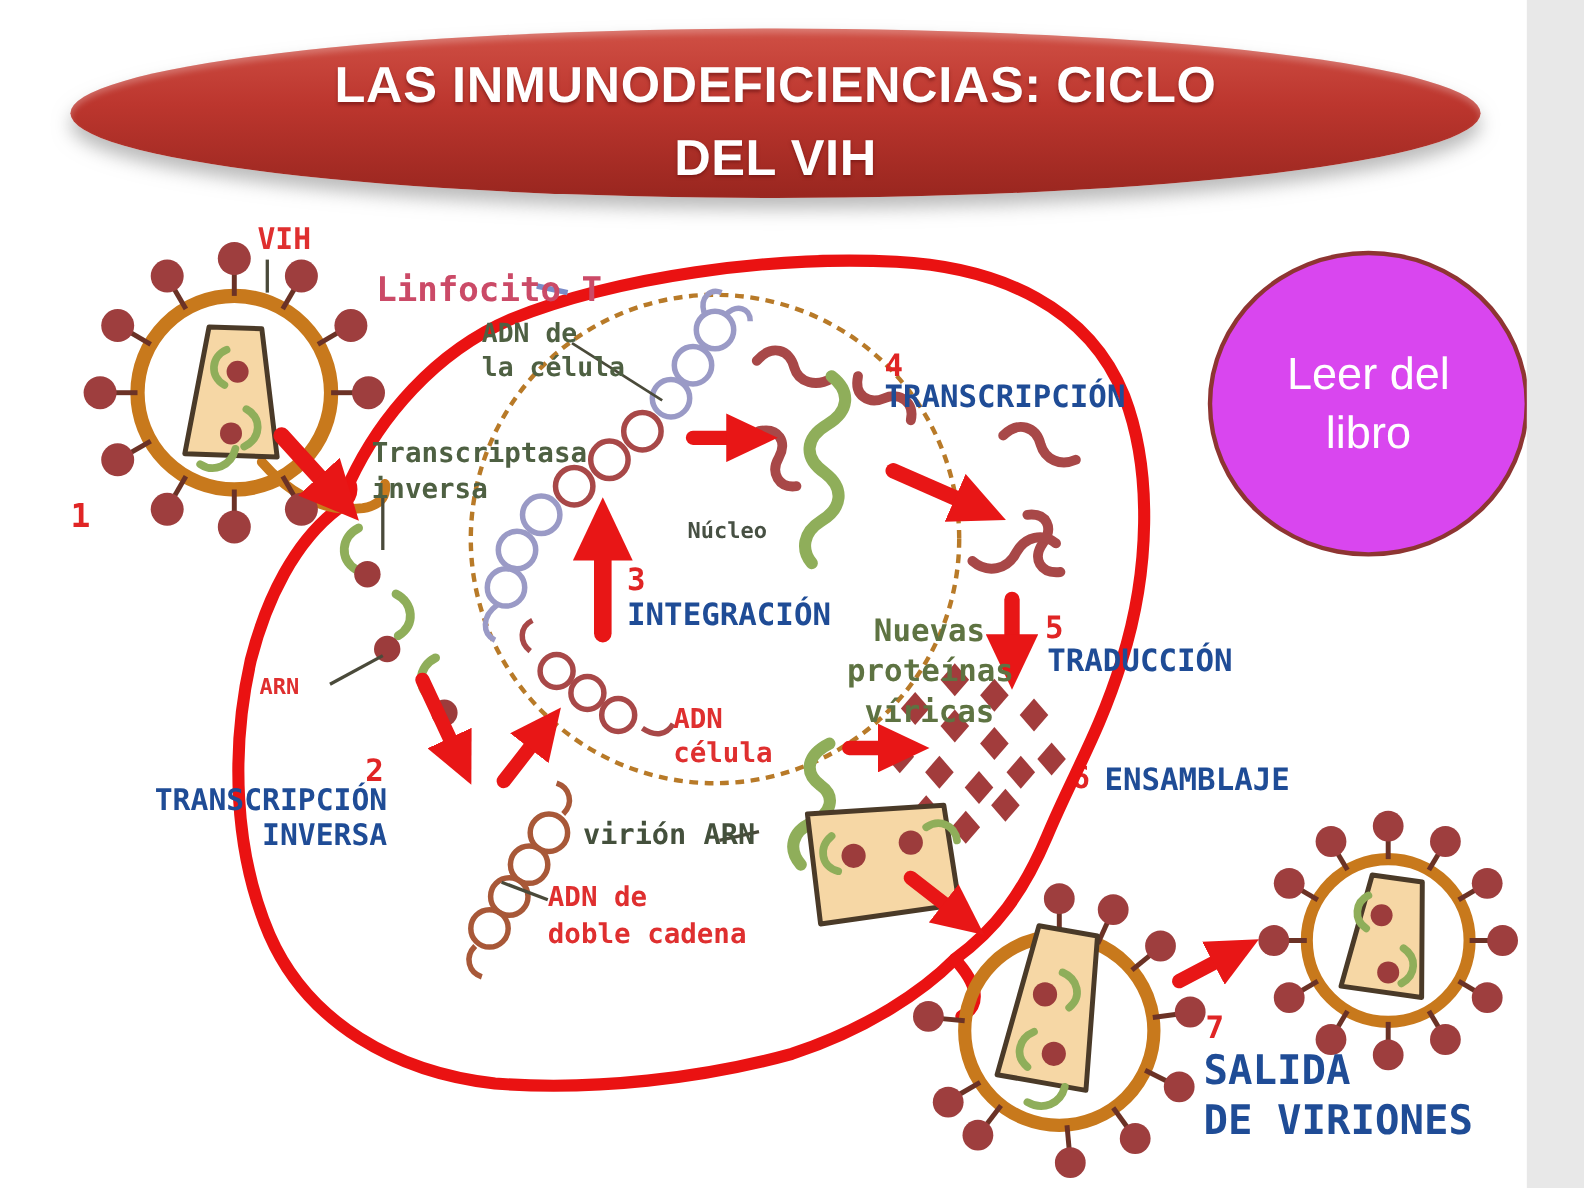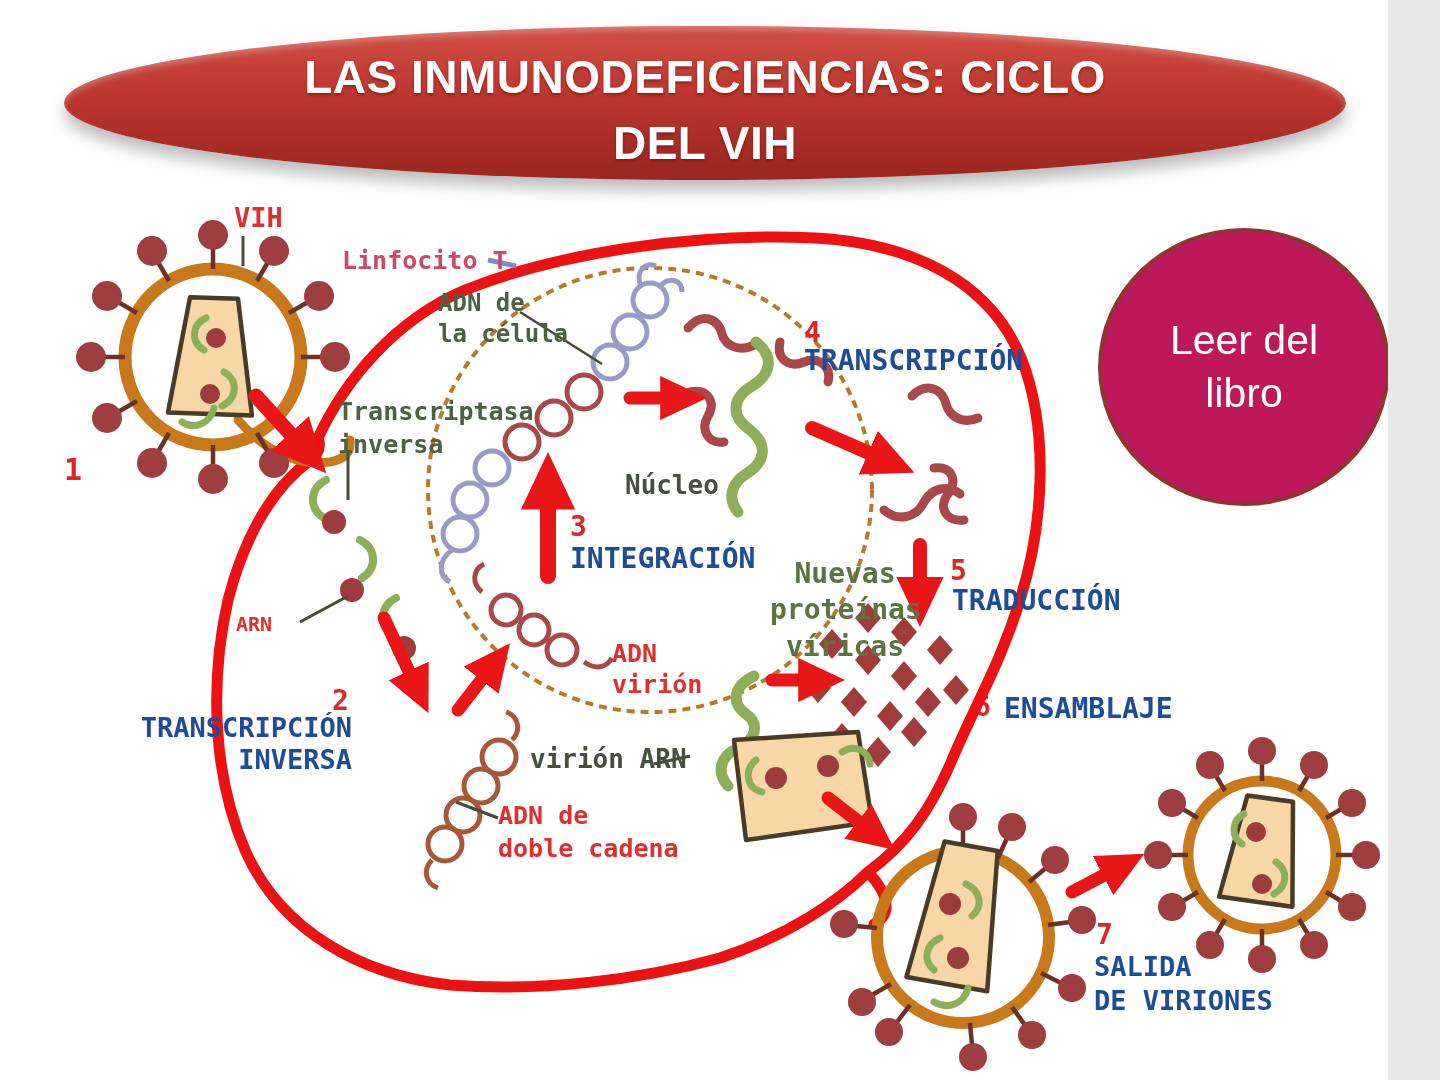--- a/index.html
+++ b/index.html
@@ -9,21 +9,21 @@
   .banner{position:absolute;left:64px;top:26px;width:1282px;height:154px;border-radius:50%;
           background:linear-gradient(180deg,#d05045 0%,#bc362e 45%,#992argba 100%);
           background:linear-gradient(180deg,#d05045 0%,#bc362e 45%,#99261f 100%);
           box-shadow:0 10px 16px rgba(130,130,130,.55), inset 0 4px 6px rgba(255,255,255,.25);}
   .banner-line{position:absolute;left:0;width:100%;text-align:center;color:#ffffff;
           font-weight:bold;font-size:46px;letter-spacing:.5px;
           text-shadow:0 2px 3px rgba(90,10,10,.5);}
   .bl1{top:24px;} .bl2{top:90px;}
   
   .badge{position:absolute;left:1098px;top:228px;width:292px;height:278px;border-radius:50%;
-         background:#be185d;border:4px solid #8e3532;box-sizing:border-box;
+         background:#d946ef;border:4px solid #8e3532;box-sizing:border-box;
          display:flex;align-items:center;justify-content:center;z-index:4;}
   .badge span{display:block;width:215px;text-align:center;color:#ffffff;font-size:41px;
          line-height:1.3;font-weight:normal;}
   
   .abs{position:absolute;white-space:pre-line;z-index:3;}
   .lbl{font-family:"DejaVu Sans Mono",monospace;font-weight:bold;}
   .step{font-family:"DejaVu Sans Mono",monospace;font-weight:bold;color:#1f4c96;}
   .num{font-family:"DejaVu Sans Mono",monospace;font-weight:bold;color:#e02525;}
   .under{z-index:1;}
   svg.art{position:absolute;left:0;top:0;z-index:2;}
@@ -297,31 +297,31 @@
       <line x1="348" y1="450" x2="348" y2="500"></line>
       <line x1="300" y1="622" x2="348" y2="596"></line>
       <line x1="654" y1="764" x2="690" y2="756"></line>
       <line x1="456" y1="802" x2="498" y2="818"></line>
     </g>
     <line x1="488" y1="260" x2="516" y2="266" stroke="#7b8cc8" stroke-width="5"></line>
   </svg>
 
   <div class="abs lbl" style="left:234px;top:202px;font-size:27px;color:#df2f2f;text-align:right;">VIH</div>
 
-  <div class="abs lbl" style="left:342px;top:246px;font-size:25px;color:#cb4a67;">Linfocito T</div>
+  <div class="abs lbl" style="left:342px;top:246px;font-size:31px;color:#cb4a67;">Linfocito T</div>
 
   <div class="abs lbl" style="left:438px;top:288px;font-size:24px;line-height:1.3;color:#4e6042;">ADN de
 la célula</div>
 
   <div class="abs lbl" style="left:338px;top:396px;font-size:25px;line-height:1.3;color:#4e6042;">Transcriptasa
 inversa</div>
 
   <div class="abs num" style="left:64px;top:452px;font-size:30px;">1</div>
 
-  <div class="abs lbl" style="left:625px;top:470px;font-size:26px;color:#475043;">Núcleo</div>
+  <div class="abs lbl" style="left:625px;top:470px;font-size:20px;color:#475043;">Núcleo</div>
 
   <div class="abs num" style="left:570px;top:510px;font-size:28px;">3</div>
   <div class="abs step" style="left:570px;top:542px;font-size:28px;">INTEGRACIÓN</div>
 
   <div class="abs num" style="left:804px;top:316px;font-size:28px;">4</div>
   <div class="abs step" style="left:804px;top:344px;font-size:28px;">TRANSCRIPCIÓN</div>
 
   <div class="abs lbl" style="left:770px;top:556px;width:150px;text-align:center;font-size:28px;line-height:1.3;color:#5e7342;">Nuevas
 proteínas
 víricas</div>
@@ -329,30 +329,30 @@
   <div class="abs num" style="left:950px;top:554px;font-size:28px;">5</div>
   <div class="abs step" style="left:952px;top:584px;font-size:28px;">TRADUCCIÓN</div>
 
   <div class="abs lbl" style="left:236px;top:612px;font-size:20px;color:#df2f2f;">ARN</div>
 
   <div class="abs num" style="left:332px;top:684px;font-size:28px;">2</div>
   <div class="abs step" style="left:120px;top:712px;width:232px;text-align:right;font-size:27px;line-height:1.2;">TRANSCRIPCIÓN
 INVERSA</div>
 
   <div class="abs lbl" style="left:612px;top:638px;font-size:25px;line-height:1.25;color:#df2f2f;">ADN
-virión</div>
+célula</div>
 
   <div class="abs lbl" style="left:530px;top:744px;font-size:26px;color:#44503c;">virión ARN</div>
 
   <div class="abs lbl" style="left:498px;top:800px;font-size:25px;line-height:1.3;color:#df2f2f;">ADN de
 doble cadena</div>
 
   <div class="abs step" style="left:1004px;top:692px;font-size:28px;">ENSAMBLAJE</div>
 
   <div class="abs num" style="left:1096px;top:918px;font-size:28px;">7</div>
-  <div class="abs step" style="left:1094px;top:950px;font-size:27px;line-height:1.25;">SALIDA
+  <div class="abs step" style="left:1094px;top:950px;font-size:37px;line-height:1.25;">SALIDA
 DE VIRIONES</div>
 
   <div class="badge">
     <span>Leer del libro</span>
   </div>
 
 </div>
 
 </body></html>

